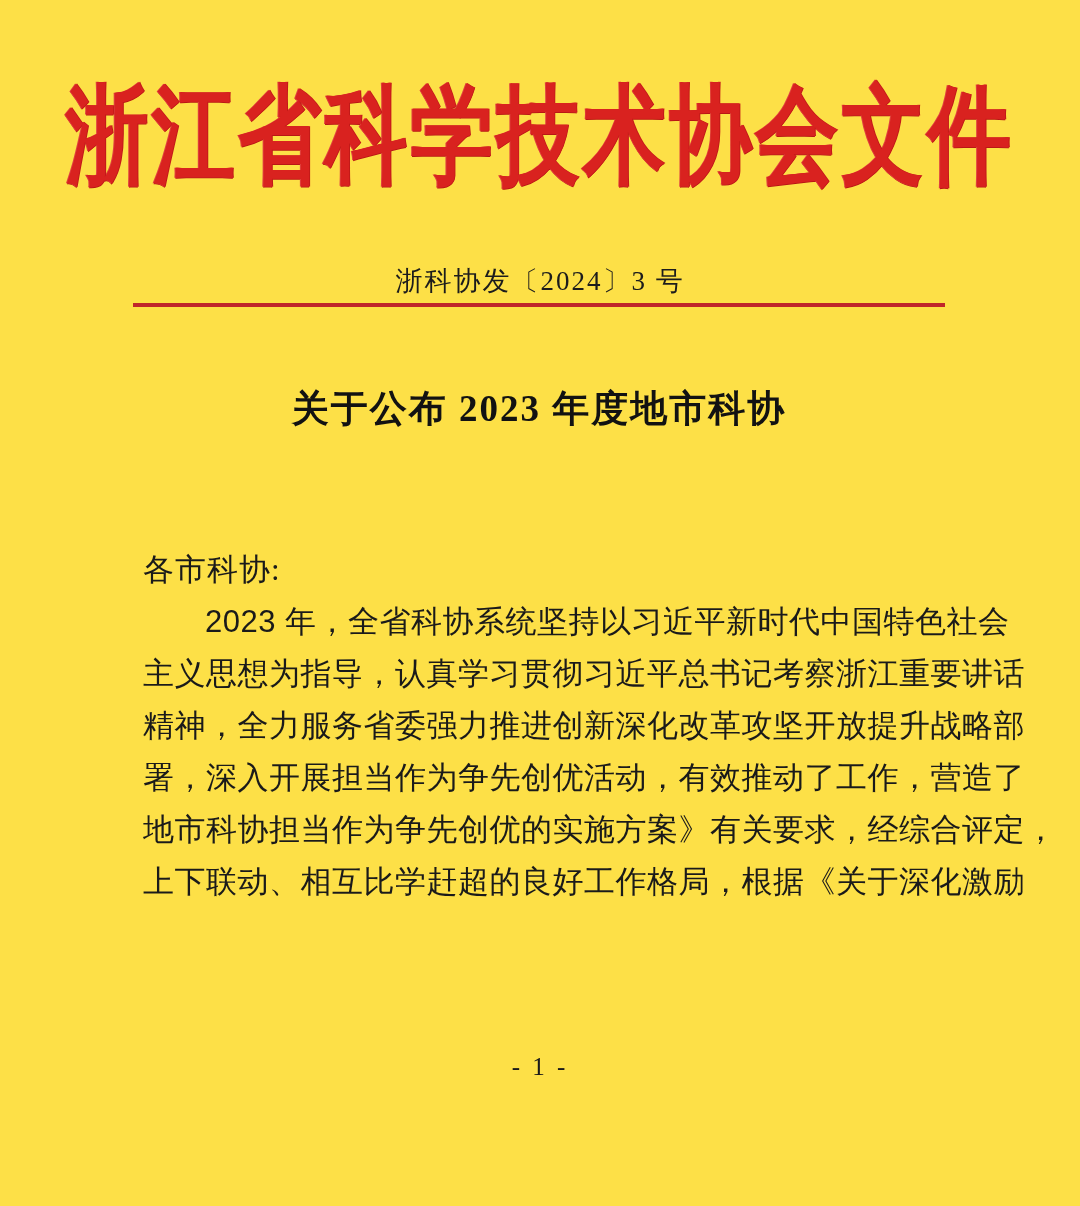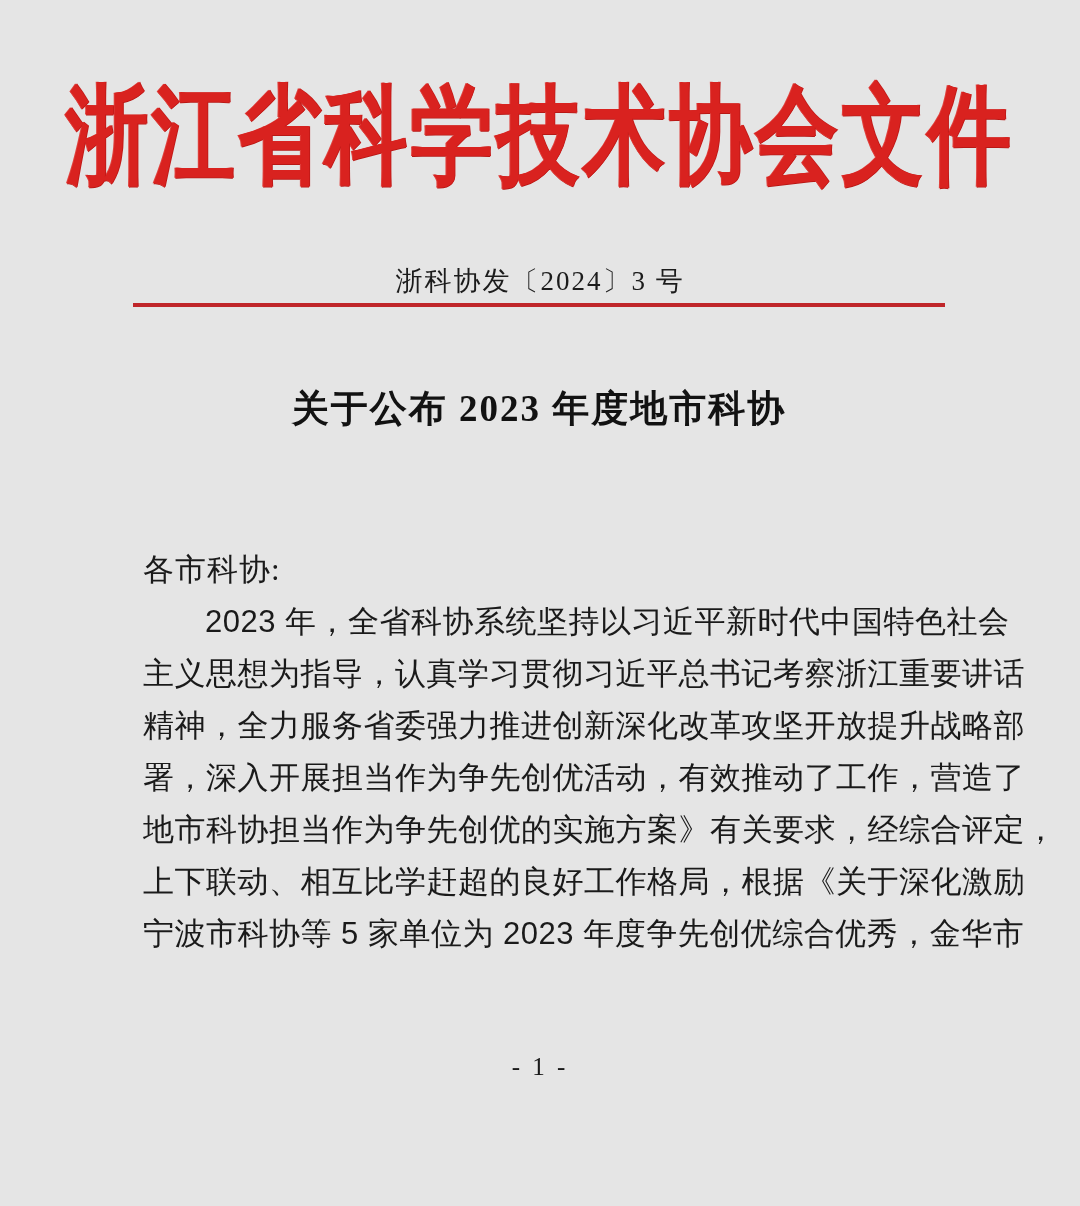--- a/index.html
+++ b/index.html
@@ -11,21 +11,21 @@
     width: 1080px;
     height: 1206px;
     position: relative;
     font-family: "Liberation Serif", "DejaVu Serif", serif;
     overflow: hidden;
   }
 
   #page {
     position: absolute;
     inset: 0;
-    background: #e5e5e5;
+    background: #fde047;
   }
 
   
   .letterhead {
     position: absolute;
     top: 82px;
     left: 0;
     width: 1080px;
     text-align: center;
     line-height: 1;
@@ -146,18 +146,17 @@
   </div>
 
   <div class="body-block">
     <div class="salutation">各市科协:</div>
     <div class="body-line indent">2023 年，全省科协系统坚持以习近平新时代中国特色社会</div>
     <div class="body-line">主义思想为指导，认真学习贯彻习近平总书记考察浙江重要讲话</div>
     <div class="body-line">精神，全力服务省委强力推进创新深化改革攻坚开放提升战略部</div>
     <div class="body-line">署，深入开展担当作为争先创优活动，有效推动了工作，营造了</div>
     <div class="body-line">地市科协担当作为争先创优的实施方案》有关要求，经综合评定，</div>
     <div class="body-line">上下联动、相互比学赶超的良好工作格局，根据《关于深化激励</div>
-    <div class="body-line">宁波市科协等 5 家单位为 2023 年度争先创优综合优秀，金华市</div>
   </div>
 
   <div class="page-number">- 1 -</div>
 
 </div>
 
 </body></html>

